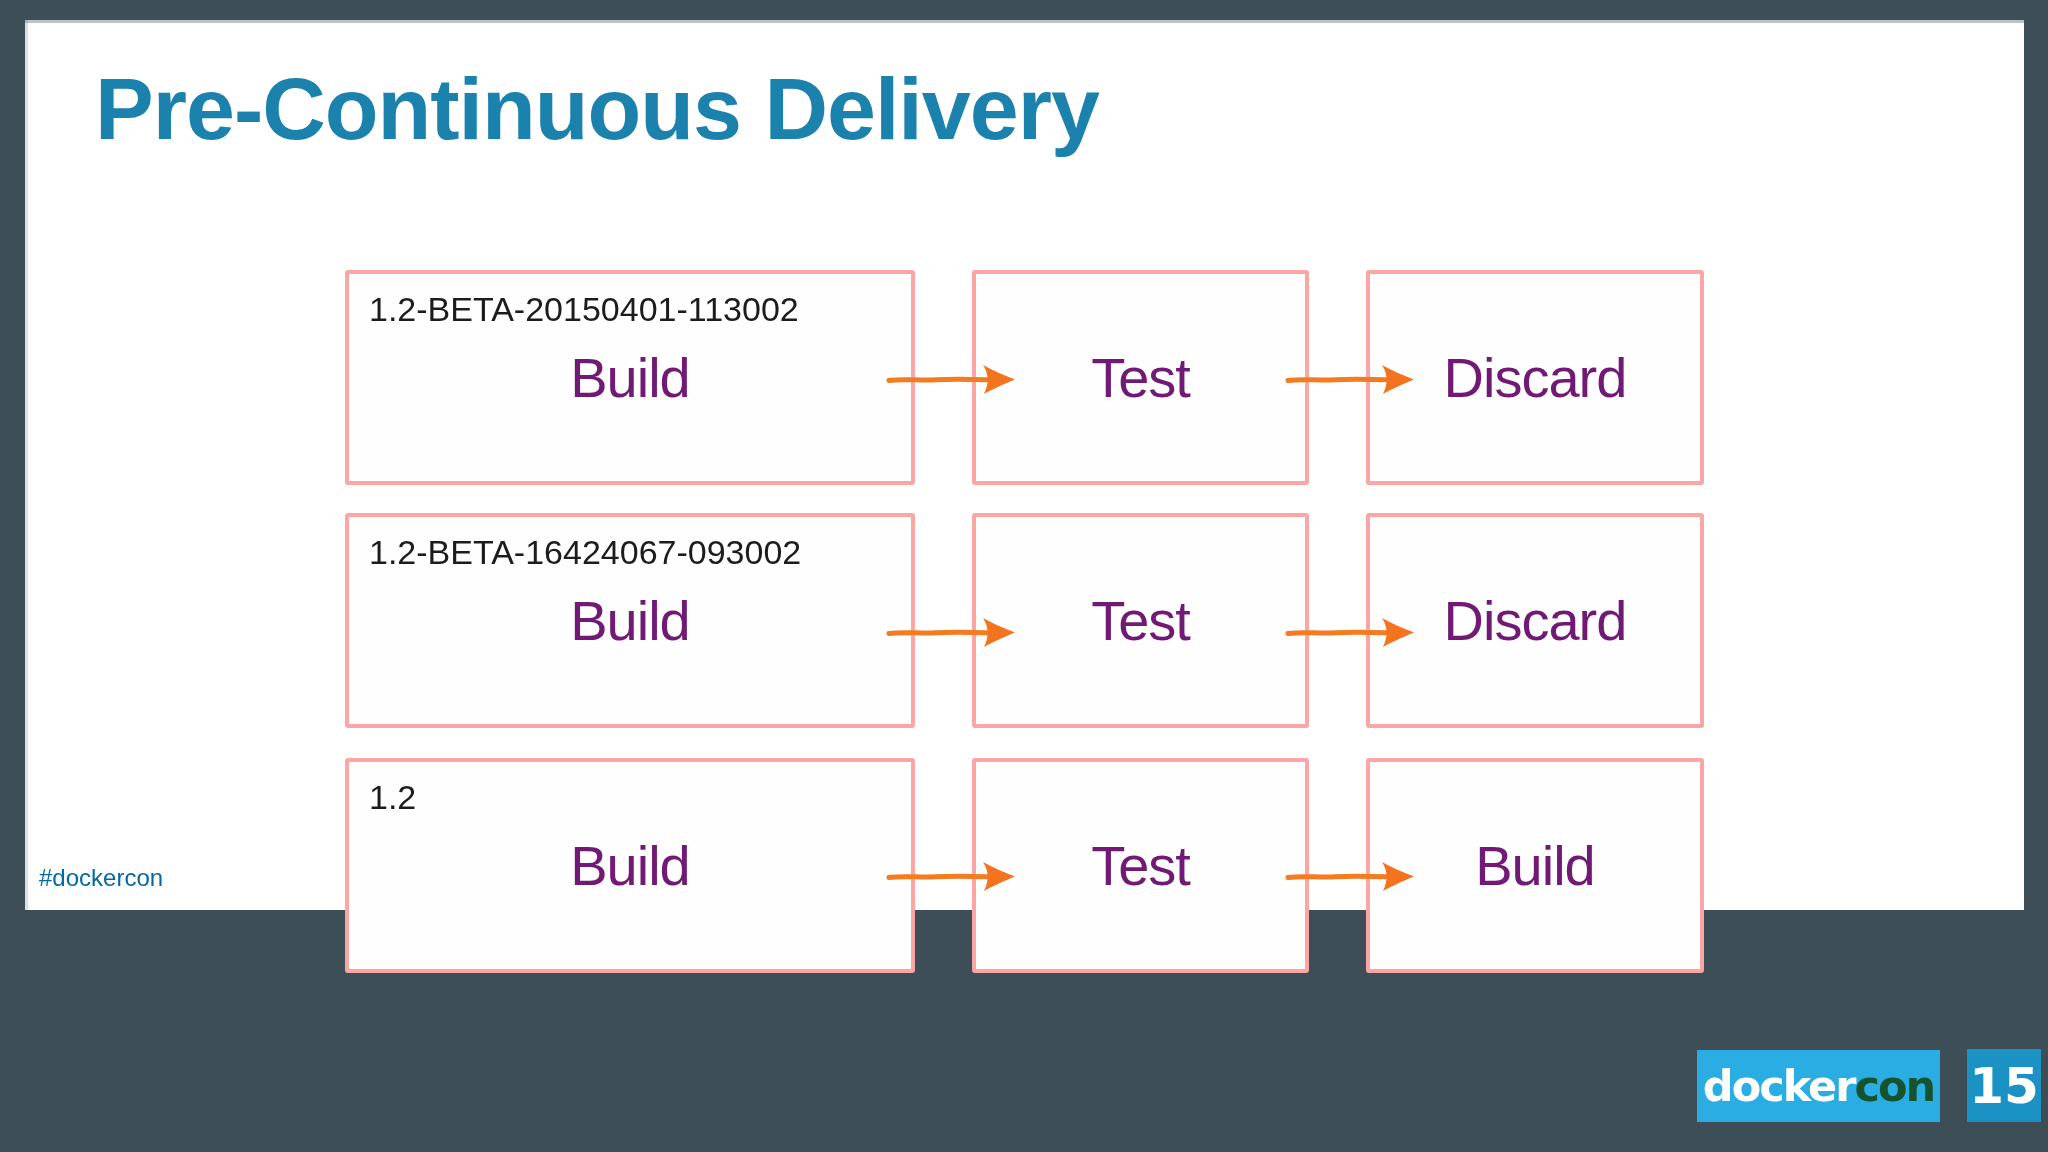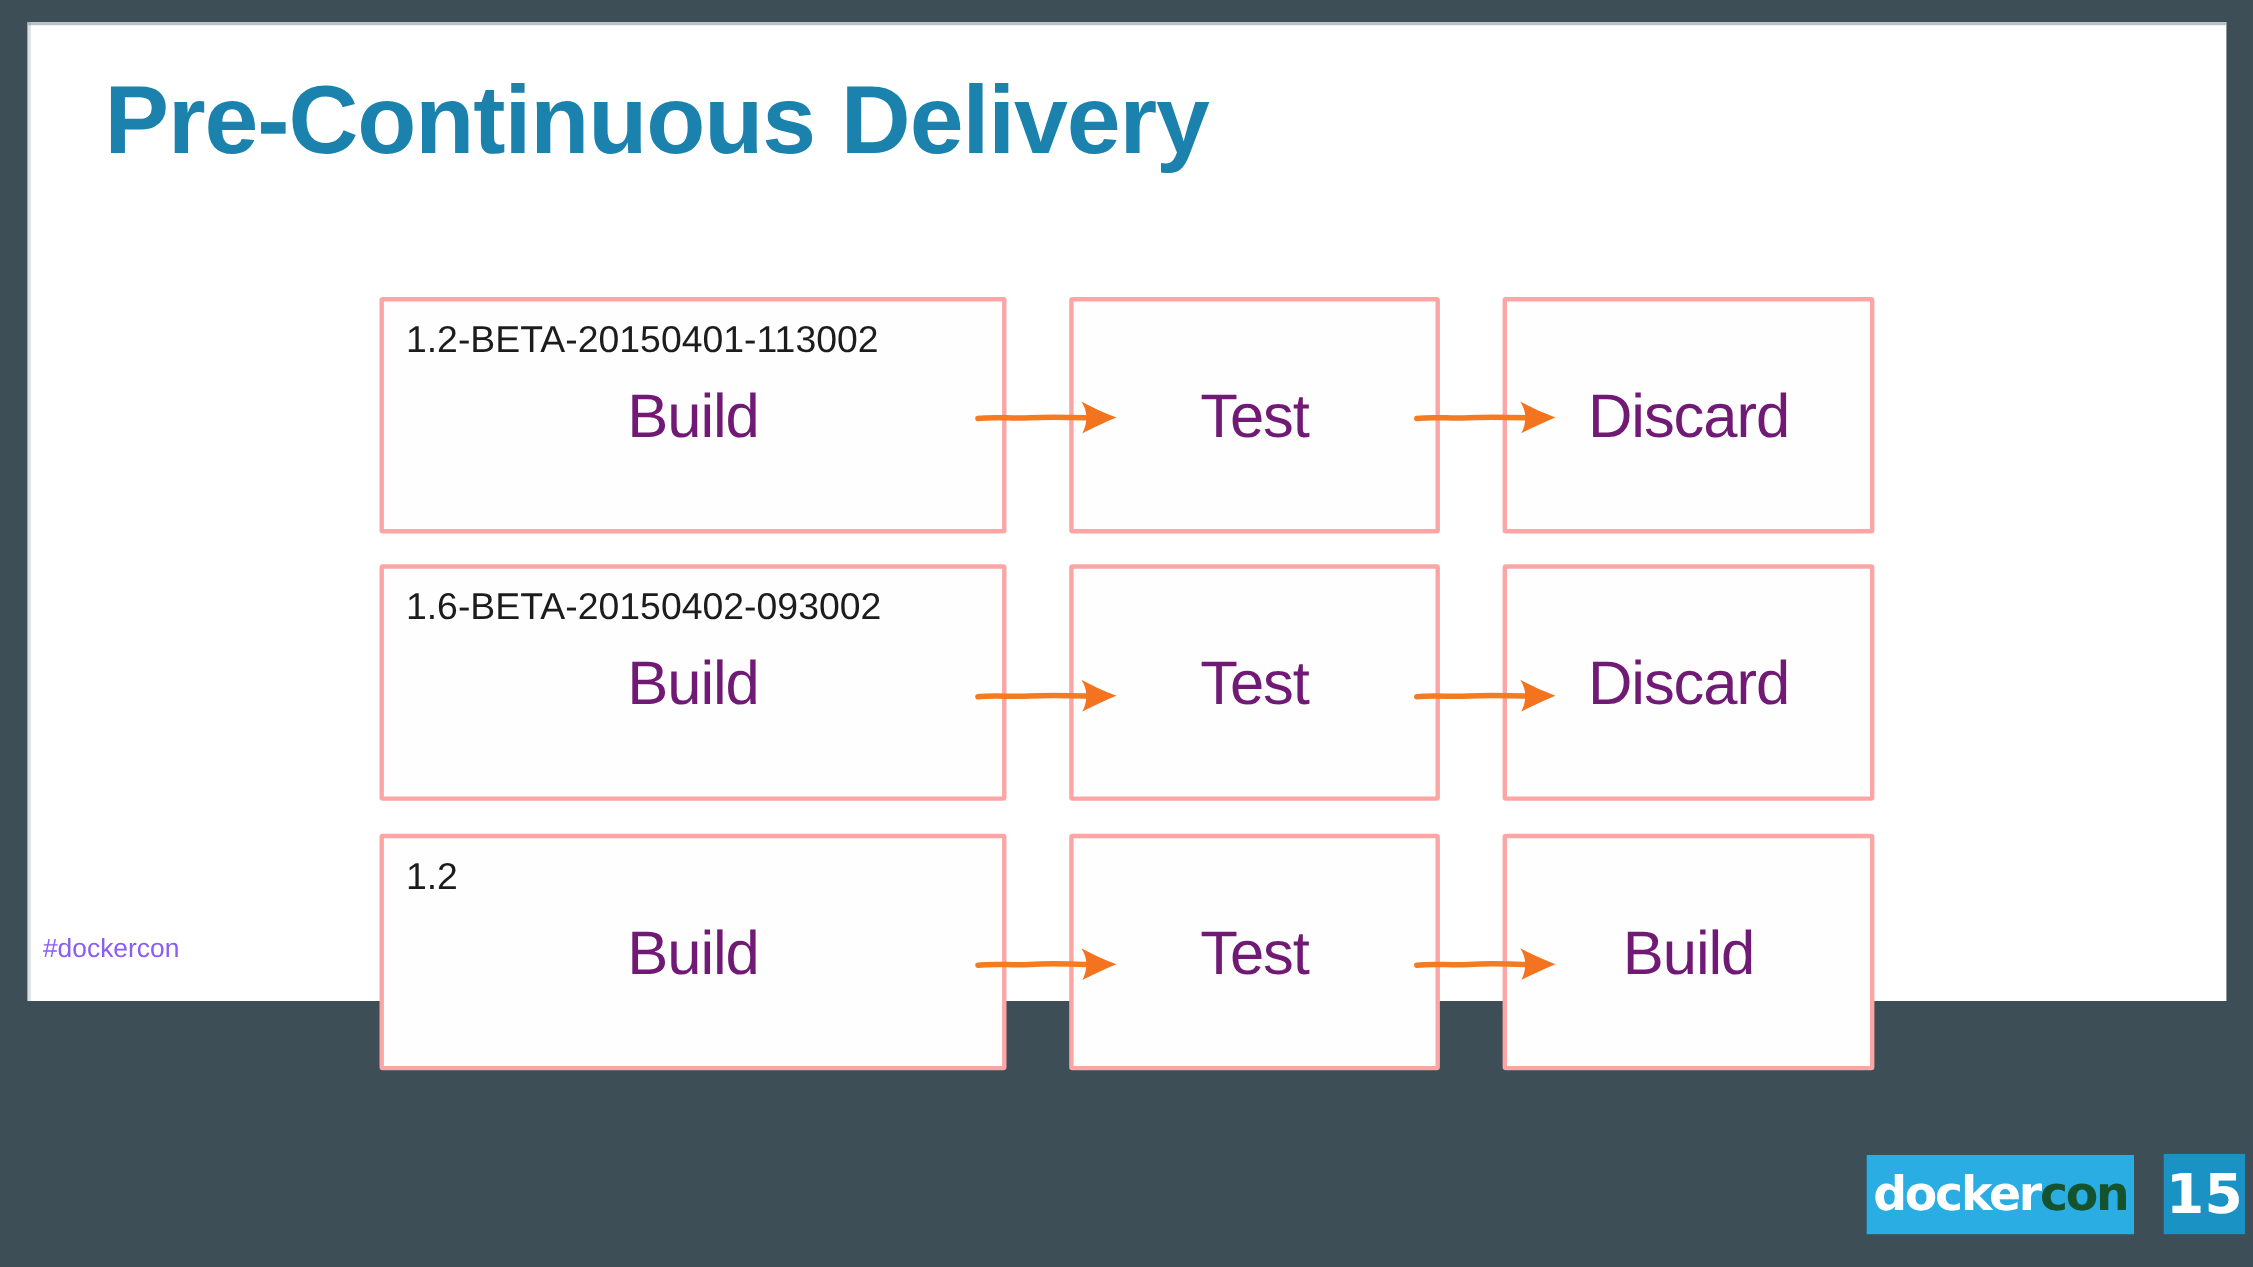--- a/index.html
+++ b/index.html
@@ -13,21 +13,21 @@
        border-radius:3px;background:#fefefe;display:flex;align-items:center;justify-content:center;}
   .box .label{font-size:56px;color:#701a75;letter-spacing:-1px;}
   .box .tag{position:absolute;left:20px;top:16px;font-size:34px;color:#1c1c1c;letter-spacing:0;}
   .col-a{left:320px;width:570px;}
   .col-b{left:947px;width:337px;}
   .col-c{left:1341px;width:338px;}
   .row-1{top:250px;} .row-2{top:493px;} .row-3{top:738px;}
   .arrow{position:absolute;width:132px;height:36px;z-index:3;}
   .pos-ab{left:861px;} .pos-bc{left:1260px;}
   .arow-1{top:341px;} .arow-2{top:594px;} .arow-3{top:838px;}
-  .footer{position:absolute;left:14px;bottom:33px;font-size:24px;color:#8b5cf6;}
+  .footer{position:absolute;left:14px;bottom:18px;font-size:24px;color:#0369a1;}
   .logo{position:absolute;left:1689px;top:1041px;width:359px;height:111px;background:#3d4e56;z-index:5;text-decoration:underline;}
   .logo-main{position:absolute;left:8px;top:9px;width:243px;height:72px;background:#29ade3;
              display:flex;align-items:center;justify-content:center;
              font-family:"DejaVu Sans",sans-serif;font-size:43px;font-weight:bold;letter-spacing:-2px;}
   .logo-main .lw{color:#ffffff;}
   .logo-main .ld{color:#14532d;}
   .logo-badge{position:absolute;left:259px;top:8px;width:74px;height:73px;background:#1a93c4;
               color:#ffffff;display:flex;align-items:center;justify-content:center;
               font-family:"DejaVu Sans",sans-serif;font-size:50px;font-weight:bold;margin-left:19px;}
 </style>
@@ -44,21 +44,21 @@
       <span class="label">Build</span>
     </div>
     <div class="box col-b row-1">
       <span class="label">Test</span>
     </div>
     <div class="box col-c row-1">
       <span class="label">Discard</span>
     </div>
 
     <div class="box col-a row-2">
-      <span class="tag">1.6-BETA-20150402-093002</span>
+      <span class="tag">1.2-BETA-16424067-093002</span>
       <span class="label">Build</span>
     </div>
     <div class="box col-b row-2">
       <span class="label">Test</span>
     </div>
     <div class="box col-c row-2">
       <span class="label">Discard</span>
     </div>
 
     <div class="box col-a row-3">

